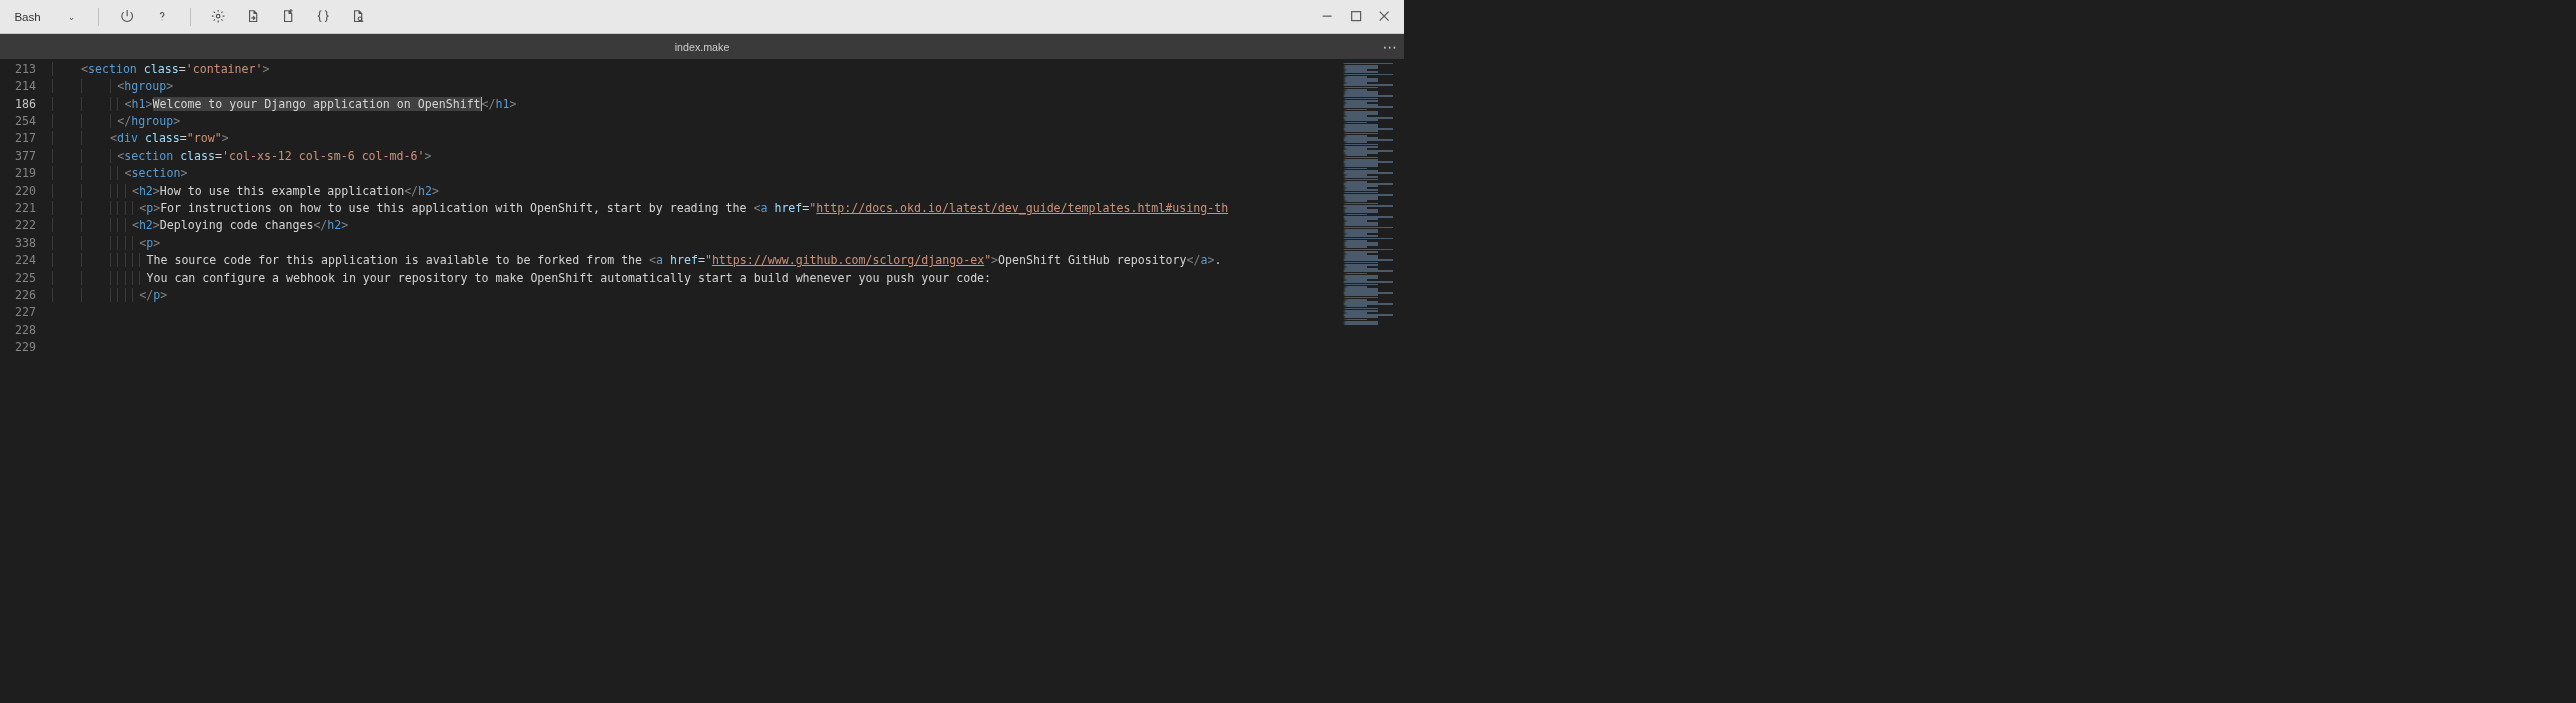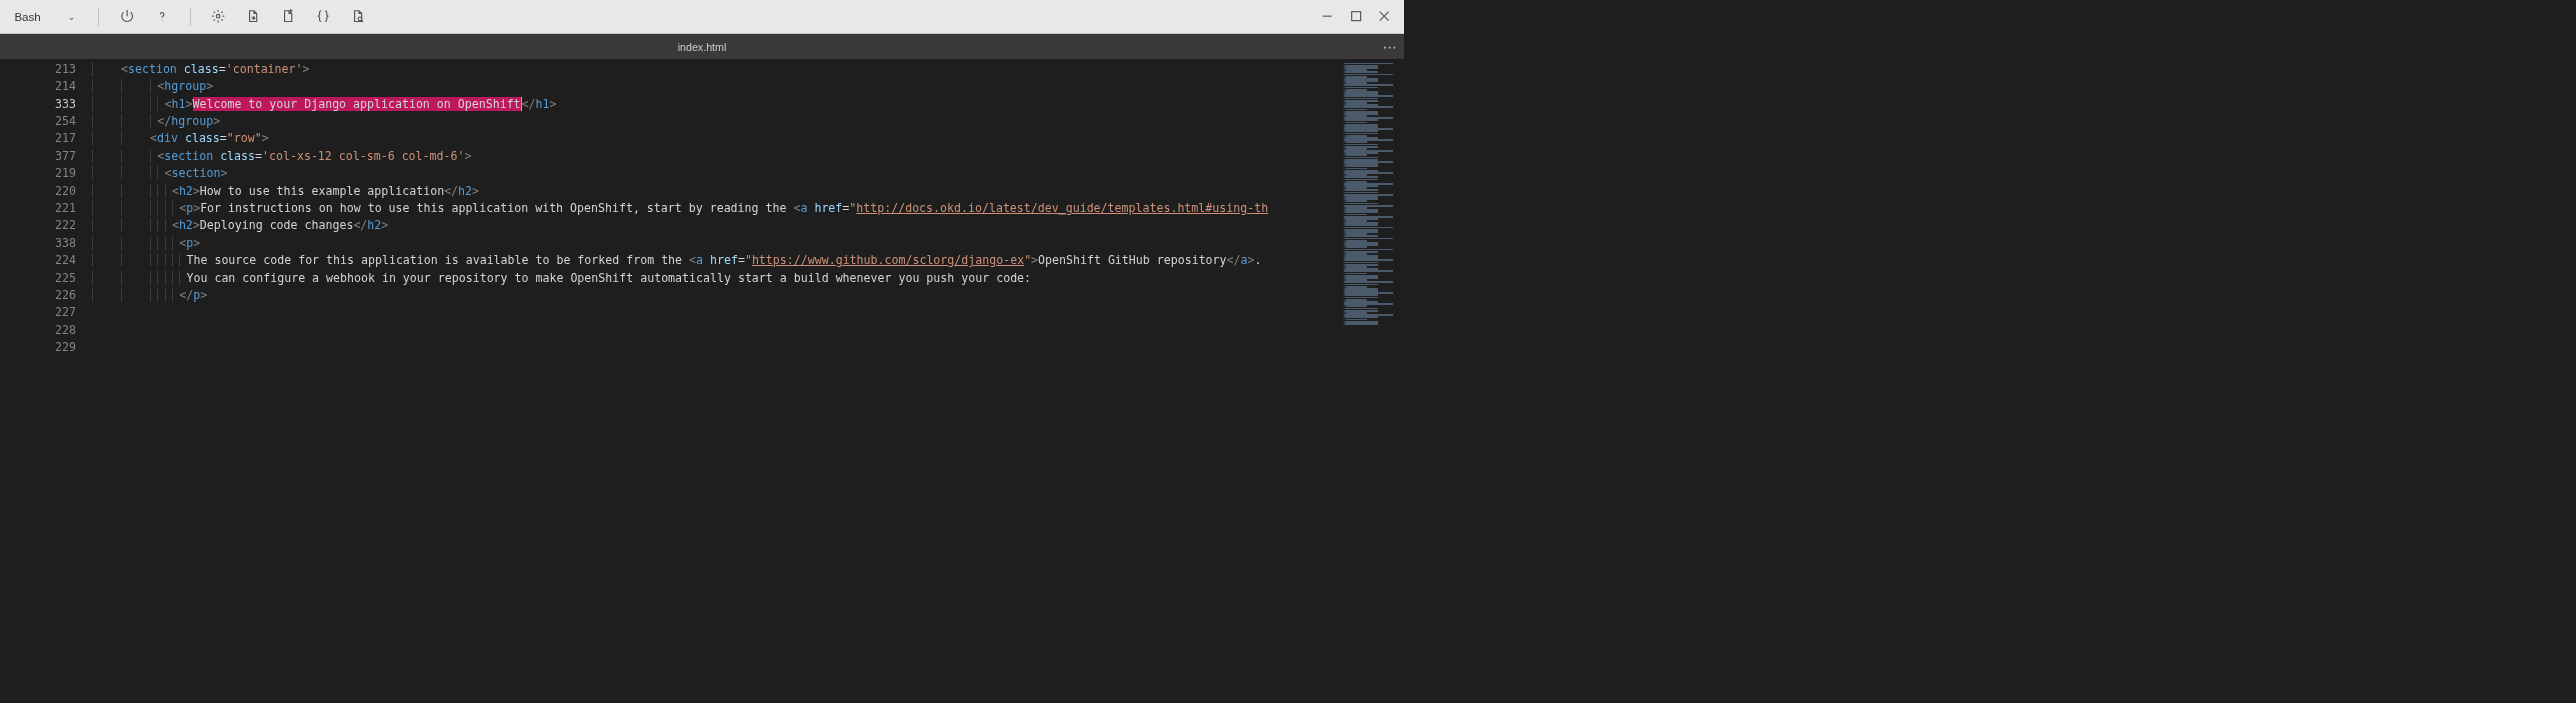--- a/index.html
+++ b/index.html
@@ -42,35 +42,35 @@
   position: absolute; left: 50%; transform: translateX(-50%);
 }
 .tab-actions { padding-right: 7.2px; color: #ccc; cursor: pointer; }
 
 .editor-wrap {
   display: flex; height: calc(100% - 59px); position: relative;
   font-family: "SF Mono", Menlo, Consolas, monospace; font-size: 11.6px;
 }
 .gutter {
   width: 52px; text-align: right; padding-right: 16px;
-  color: #858585; user-select: none; line-height: 17.4px; padding-top: 1.8px; margin-left: 40px;
+  color: #858585; user-select: none; line-height: 17.4px; padding-top: 1.8px;
 }
 .gutter .current { color: #c6c6c6; }
 .code {
   flex: 1; white-space: pre; line-height: 17.4px; padding-top: 1.8px;
   overflow: hidden;
 }
 
 .t-tag { color: #569cd6; }
 .t-attr { color: #9cdcfe; }
 .t-str { color: #ce9178; }
 .t-txt { color: #d4d4d4; }
 .t-pun { color: #808080; }
 .t-link { color: #ce9178; text-decoration: underline; }
-.sel { background: #be185d; }
+.sel { background: #404040; }
 .cursor { border-right: 0.9px solid #aeafad; }
 
 .minimap {
   width: 63px; background: #1e1e1e; padding: 3.6px 1.8px;
   font-size: 1.3px; line-height: 1.8px; color: #6a8aa8; overflow: hidden;
   white-space: pre; letter-spacing: 0.3px;
 }
 .minimap .mline { height: 1.8px; margin-bottom: 0.4px; background: linear-gradient(90deg, transparent 0%, #4a5a6a 5%, #4a5a6a 60%, transparent 60%); }
 .minimap .mline.s { background: linear-gradient(90deg, transparent 0%, #4a5a6a 8%, #4a5a6a 40%, transparent 40%); }
 .minimap .mline.l { background: linear-gradient(90deg, transparent 0%, #4a5a6a 3%, #4a5a6a 85%, transparent 85%); }
@@ -138,30 +138,30 @@
       </div>
     <div class="tb-icon">
         <svg viewBox="0 0 16 16">
           <path d="M3 3l10 10M13 3L3 13"></path>
         </svg>
       </div>
   </div>
 </div>
 
 <div class="tabbar" style="position:relative">
-  <div class="tab-title">index.html</div>
+  <div class="tab-title">index.make</div>
   <div class="tab-spacer"></div>
   <div class="tab-actions">⋯</div>
 </div>
 
 <div class="editor-wrap">
   <div class="gutter" id="gutter">
       <div>213</div>
       <div>214</div>
-      <div class="current">333</div>
+      <div class="current">186</div>
       <div>254</div>
       <div>217</div>
       <div>377</div>
       <div>219</div>
       <div>220</div>
       <div>221</div>
       <div>222</div>
       <div>338</div>
       <div>224</div>
       <div>225</div>

